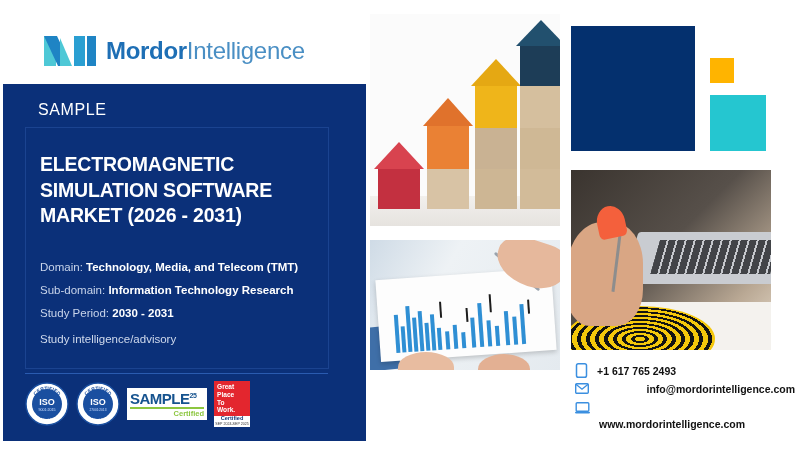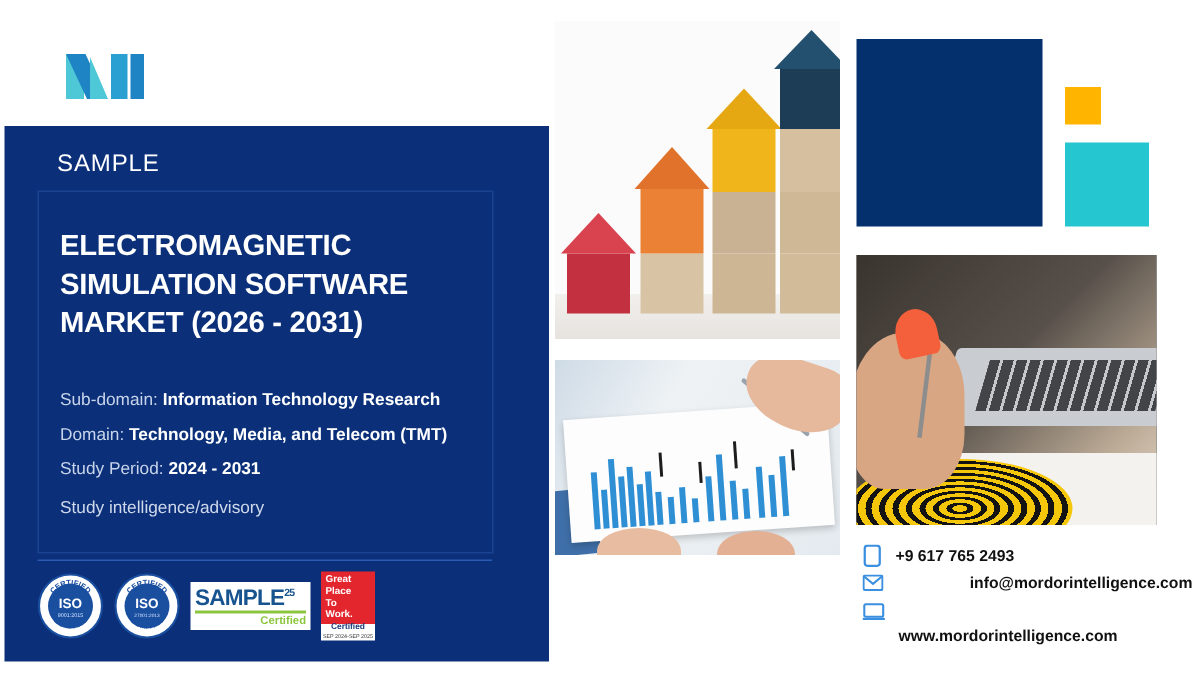--- a/index.html
+++ b/index.html
@@ -122,42 +122,45 @@
   <div class="header">
     <div class="logo-wrap">
       <svg class="logo-mark" viewBox="0 0 52 34">
         <polygon points="0,2 0,32 12,32 12,10" fill="#4ec8d6"></polygon>
         <polygon points="0,2 13,2 27,32 14,32" fill="#1f84c4"></polygon>
         <polygon points="27,32 27,8 15,2 15,32" fill="#4ec8d6" opacity="0"></polygon>
         <polygon points="16,32 16,4 28,32" fill="#4ec8d6"></polygon>
         <polygon points="30,2 30,32 41,32 41,2" fill="#2a9fd2"></polygon>
         <polygon points="43,2 43,32 52,32 52,2" fill="#1f84c4"></polygon>
       </svg>
+      <div class="logo-text">
+        <span class="b">Mordor</span><span class="l">Intelligence</span>
+      </div>
     </div>
   </div>
 
   <div class="panel">
 
     <div class="panel-sample">SAMPLE</div>
 
     <div class="panel-box">
       <div class="title">ELECTROMAGNETIC SIMULATION SOFTWARE MARKET (2026 - 2031)</div>
 
       <div class="meta">
+        <div class="meta-row">
+          <span>Domain:</span>
+          <b>Technology, Media, and Telecom (TMT)</b>
+        </div>
         <div class="meta-row">
           <span>Sub-domain:</span>
           <b>Information Technology Research</b>
         </div>
         <div class="meta-row">
-          <span>Domain:</span>
-          <b>Technology, Media, and Telecom (TMT)</b>
-        </div>
-        <div class="meta-row">
           <span>Study Period:</span>
-          <b>2024 - 2031</b>
+          <b>2030 - 2031</b>
         </div>
       </div>
 
       <div class="tagline">Study intelligence/advisory</div>
     </div>
 
     <div class="divider"></div>
 
     <div class="badges">
 
@@ -287,21 +290,21 @@
     <div class="pd-shaft"></div>
     <div class="pd-dart"></div>
   </div>
 
   <div style="position:absolute;left:575px;top:362px;width:220px;">
 
     <div style="display:flex;align-items:center;gap:9px;height:17px;">
       <svg width="13" height="15" viewBox="0 0 13 15">
         <rect x="1.5" y="0.8" width="10" height="13.4" rx="1.8" fill="none" stroke="#3b8fe0" stroke-width="1.5"></rect>
       </svg>
-      <span style="font-size:10.5px;font-weight:bold;color:#111;">+9 617 765 2493</span>
+      <span style="font-size:10.5px;font-weight:bold;color:#111;">+1 617 765 2493</span>
     </div>
 
     <div style="display:flex;align-items:center;gap:9px;height:19px;justify-content:space-between;">
       <svg width="14" height="11" viewBox="0 0 14 11">
         <rect x="0.7" y="0.7" width="12.6" height="9.6" rx="1" fill="none" stroke="#3b8fe0" stroke-width="1.4"></rect>
         <polyline points="0.9,1.2 7,6.2 13.1,1.2" fill="none" stroke="#3b8fe0" stroke-width="1.4"></polyline>
       </svg>
       <span style="font-size:10.5px;font-weight:bold;color:#111;">info@mordorintelligence.com</span>
     </div>
 

